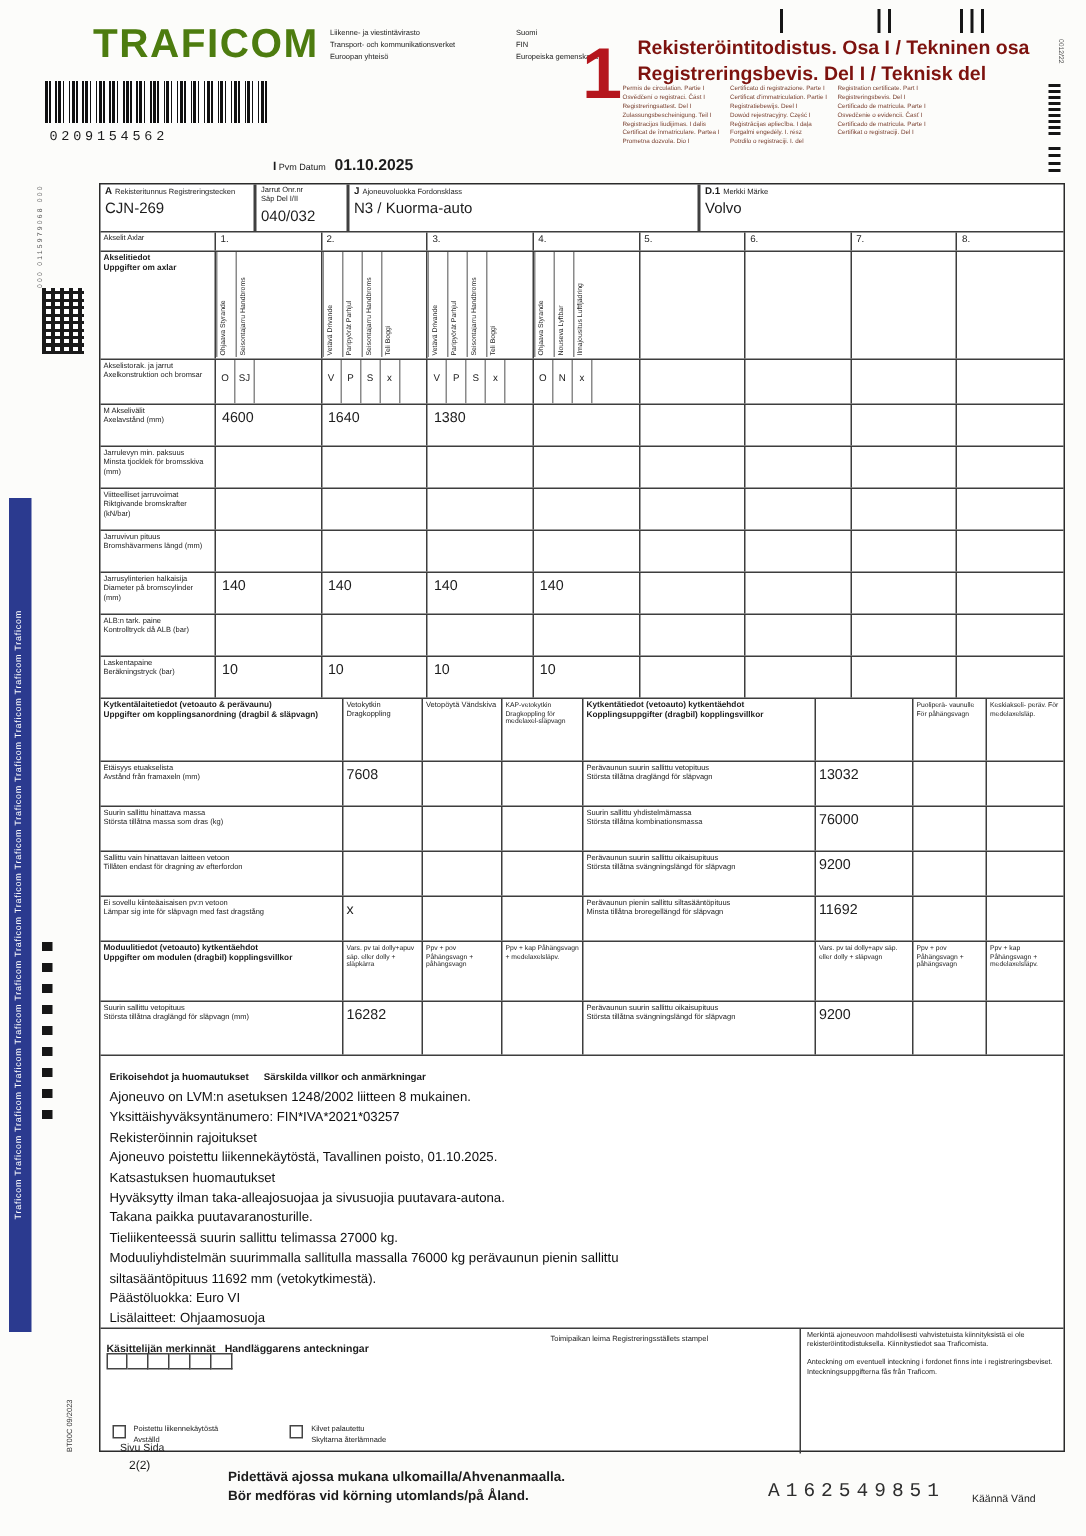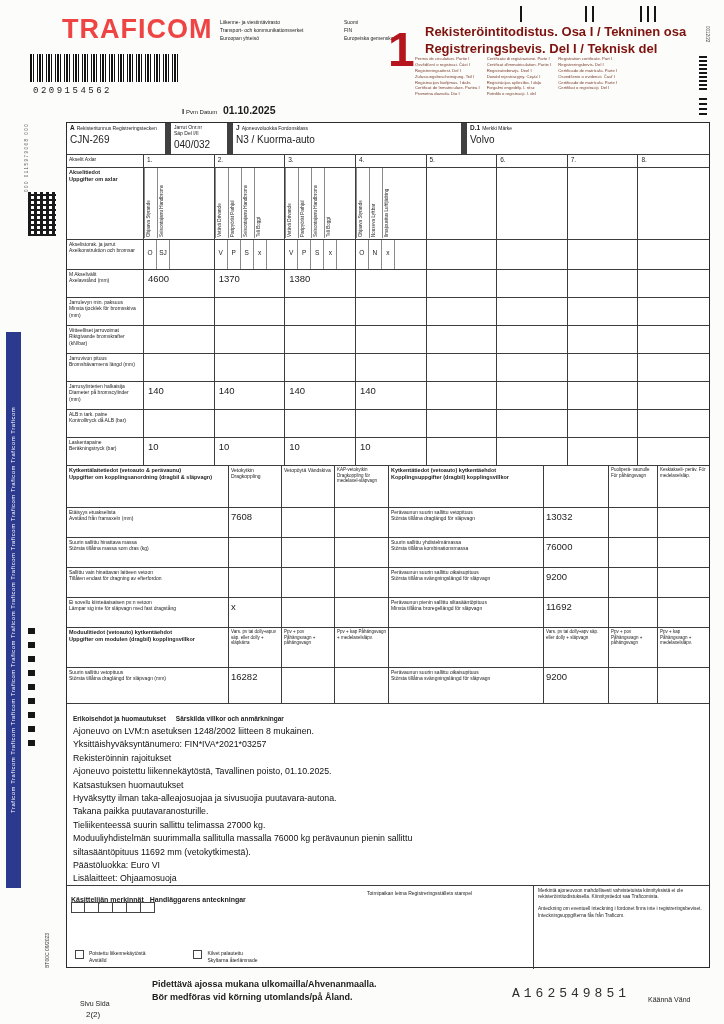--- a/index.html
+++ b/index.html
@@ -26,41 +26,41 @@
   .topmarks i:nth-child(1){left:520px;} .topmarks i:nth-child(2){left:585px;}
   .topmarks i:nth-child(3){left:592px;} .topmarks i:nth-child(4){left:640px;}
   .topmarks i:nth-child(5){left:647px;} .topmarks i:nth-child(6){left:654px;}
   .corner-code { left:705px; top:26px; writing-mode:vertical-rl; font-size:4.5px; color:#444; }
   .right-bc1 { left:699px; top:56px; width:8px; height:36px;
                background:repeating-linear-gradient(180deg,#161616 0 2px,#fff 2px 4px); }
   .right-bc2 { left:699px; top:98px; width:8px; height:20px;
                background:repeating-linear-gradient(180deg,#161616 0 2px,#fff 2px 5px); }
 
   
-  .logo { left:62px; top:14px; font-size:27px; font-weight:bold; color:#ef4444; letter-spacing:1px; }
+  .logo { left:62px; top:14px; font-size:27px; font-weight:bold; color:#4d7c0f; letter-spacing:1px; }
   .agency { font-size:5px; line-height:1.6; color:#222; }
   .a1 { left:220px; top:18px; width:120px; }
   .a2 { left:344px; top:18px; width:60px; }
   .one { left:388px; top:26px; font-size:48px; font-weight:bold; color:#b5161d; line-height:1; }
   .title { left:425px; top:24px; width:292px; font-size:13px; font-weight:bold; color:#7d120e; line-height:1.3; }
   .langs { left:415px; top:56px; width:296px; display:flex; gap:7px; color:#7a4030; }
   .lang-col { font-size:4.2px; line-height:1.4; }
 
   .barcode { left:30px; top:54px; width:148px; height:28px;
     background:repeating-linear-gradient(90deg,#111 0 2px,#fff 2px 3px,#111 3px 4px,#fff 4px 7px,#111 7px 8px,#fff 8px 9px); }
   .bc-num { left:33px; top:86px; font-size:9px; letter-spacing:2.5px; font-family:"Liberation Mono",monospace; }
 
   .daterow { left:182px; top:104px; font-size:6px; }
   .dcode { font-size:8px; } .dval { font-size:10.5px; margin-left:4px; }
 
   
   .doc { left:66px; top:122px; width:644px; height:846px; border:1.5px solid #2b2b2b; background:#fff; }
 
   .idrow { display:grid; grid-template-columns:104px 62px 234px 1fr; height:32px; border-bottom:1px solid #3d3d3d; }
-  .idc { border-right:6px solid #404040; padding:1px 3px; overflow:hidden; }
+  .idc { border-right:2px solid #404040; padding:1px 3px; overflow:hidden; }
   .idc:last-child { border-right:none; }
   .idl { font-size:5px; } .idl b { font-size:6.5px; margin-right:2px; }
   .idv { font-size:10px; margin-top:3px; }
 
   .ax-grid { display:grid; grid-template-columns:77px repeat(8,1fr); border-bottom:1px solid #3d3d3d; }
   .ax-numrow { height:13px; } .ax-headrow { height:72px; } .ax-constr { height:30px; } .ax-data { height:28px; }
   .axl { border-right:1px solid #3d3d3d; font-size:5px; padding:1px 2px; line-height:1.25; overflow:hidden; }
   .axc { border-right:1px solid #3d3d3d; overflow:hidden; }
   .axc:last-child { border-right:none; }
   .num { font-size:6.5px; padding:1px 0 0 3px; }
@@ -91,21 +91,21 @@
   .h-boxes i:first-child { border-left:1px solid #444; }
   .h-notes { position:absolute; right:0; top:0; bottom:0; width:176px; border-left:1px solid #3d3d3d;
              padding:2px 4px; font-size:4.8px; line-height:1.3; }
   .h-note-sv { margin-top:6px; }
   .h-checks { position:absolute; left:8px; bottom:6px; display:flex; gap:48px; }
   .chk { display:flex; gap:5px; }
   .box { width:9px; height:9px; border:1px solid #444; display:block; }
   .chkl { font-size:5px; line-height:1.3; }
 
   
-  .pg { left:80px; top:1000px; font-size:7px; }
+  .pg { left:80px; top:962px; font-size:7px; }
   .pgv { margin-top:3px; margin-left:6px; font-size:8px; }
   .keep { left:152px; top:978px; font-size:9px; font-weight:bold; line-height:1.45; }
   .serial { left:512px; top:986px; font-family:"Liberation Mono",monospace; font-size:13px;
             letter-spacing:4px; color:#2e2e2e; }
   .turn { left:648px; top:996px; font-size:7px; }
 </style>
 </head>
 <body>
 
 <div class="sheet">
@@ -275,21 +275,21 @@
           <div class="axc subwrap"></div>
           <div class="axc subwrap"></div>
           <div class="axc subwrap"></div>
         </div>
         <div class="ax-grid ax-data">
           <div class="axl">
             <div>M Akselivälit</div>
             <div>Axelavstånd (mm)</div>
           </div>
           <div class="axc val">4600</div>
-          <div class="axc val">1370</div>
+          <div class="axc val">1640</div>
           <div class="axc val">1380</div>
           <div class="axc val"></div>
           <div class="axc val"></div>
           <div class="axc val"></div>
           <div class="axc val"></div>
           <div class="axc val"></div>
         </div>
         <div class="ax-grid ax-data">
           <div class="axl">
             <div>Jarrulevyn min. paksuus</div>

